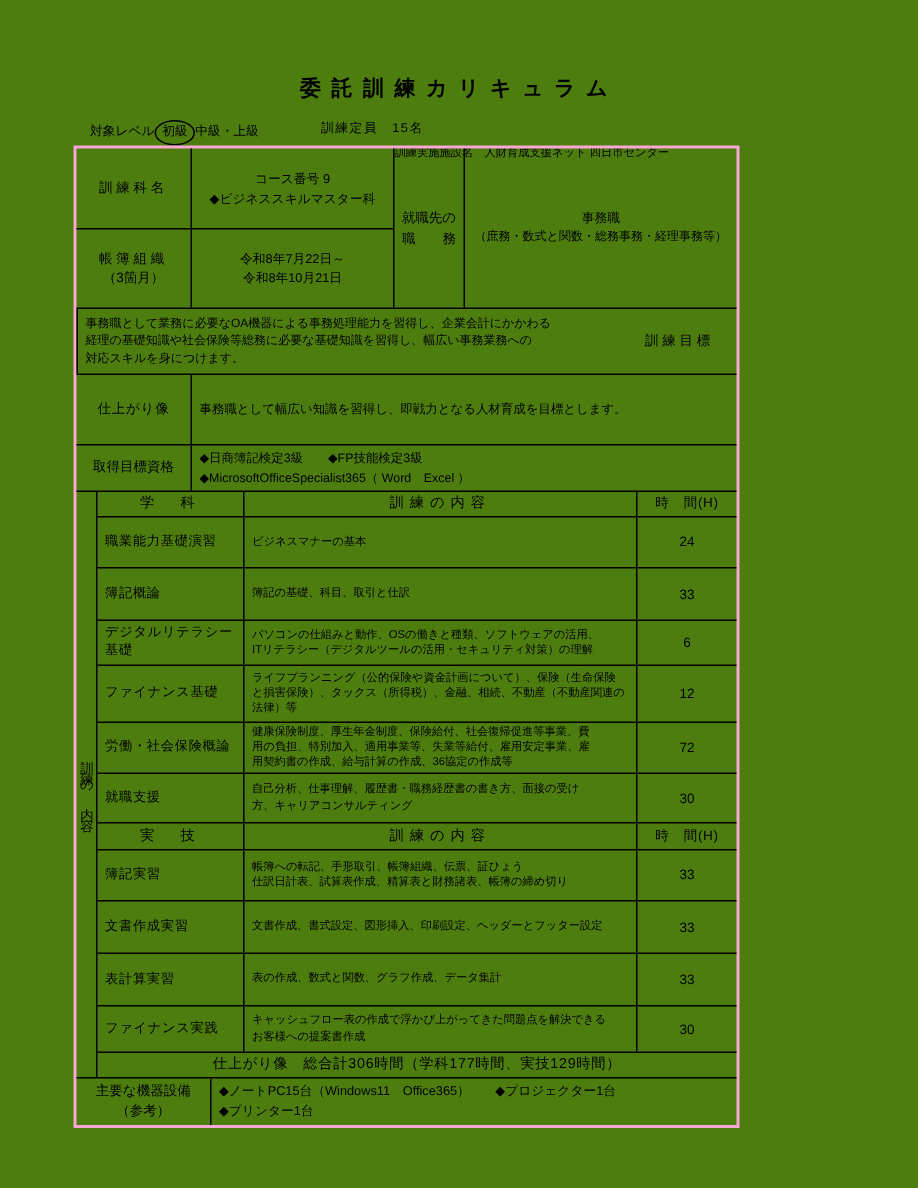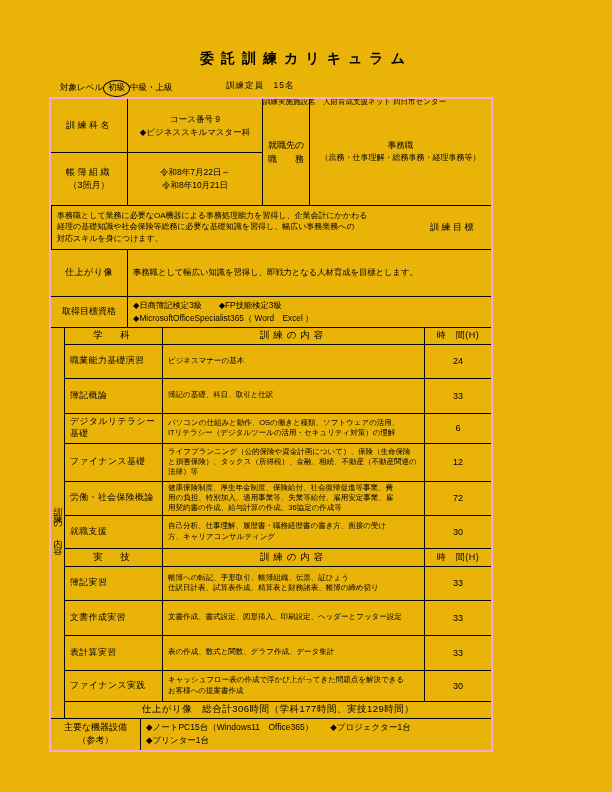--- a/index.html
+++ b/index.html
@@ -2,30 +2,30 @@
 <html><head>
 <meta charset="utf-8">
 <style>
   * { margin:0; padding:0; box-sizing:border-box; }
   html,body { background:#fff; }
   body {
     width:612px; height:792px; position:relative;
     font-family:"Liberation Sans","DejaVu Sans",sans-serif;
     color:#000; -webkit-font-smoothing:antialiased;
   }
-  .page { position:absolute; inset:0; background:#eab308; }
+  .page { position:absolute; inset:0; background:#4d7c0f; }
 
   .title {
     position:absolute; top:50px; left:0; width:612px;
     text-align:center; font-size:14px; font-weight:bold; letter-spacing:7px;
   }
   .subheader { position:absolute; top:79px; left:0; width:612px; height:16px; font-size:8.5px; }
   .sh-left  { position:absolute; left:60px; top:1px; }
   .circled  { display:inline-block; border:1.4px solid #000; border-radius:50%; padding:1px 4px 2px 4px; margin:0 0px; }
-  .sh-cap   { position:absolute; left:193px; top:1px; letter-spacing:1px;padding-left:33px; }
+  .sh-cap   { position:absolute; left:181px; top:1px; letter-spacing:1px;padding-left:33px; }
   .sh-fac   { position:absolute; left:263px; top:18px; font-size:7.5px; }
 
   .tbl {
     position:absolute; left:49px; top:97px; width:444px; height:655px;
     border:2px solid #f9a8d4; display:flex; flex-direction:column; font-size:8px;
   }
   .row { display:flex; flex-direction:row; width:100%; }
   .bt  { border-top:1px solid #000; }
   .bt2 { border-top:1.6px solid #000; }
   .bl  { border-left:1px solid #000; }
@@ -77,21 +77,21 @@
         </div>
         <div class="cell bt" style="flex:1; font-size:8.5px; line-height:1.5">
           <div>令和8年7月22日～</div>
           <div>令和8年10月21日</div>
         </div>
       </div>
       <div class="cell bl label pre" style="width:47px; line-height:1.6; letter-spacing:0">就職先の
 職　　務</div>
       <div class="cell bl" style="flex:1; line-height:1.6">
         <div style="font-size:8.5px">事務職</div>
-        <div>（庶務・仕事理解・総務事務・経理事務等）</div>
+        <div>（庶務・数式と関数・総務事務・経理事務等）</div>
       </div>
     </div>
 
     <div class="row bt2" style="height:44px">
       <div class="cell bl left pre" style="flex:1; line-height:1.45">事務職として業務に必要なOA機器による事務処理能力を習得し、企業会計にかかわる
 経理の基礎知識や社会保険等総務に必要な基礎知識を習得し、幅広い事務業務への
 対応スキルを身につけます。</div>
       <div class="cell label" style="width:76px">訓練目標</div>
     </div>
 

